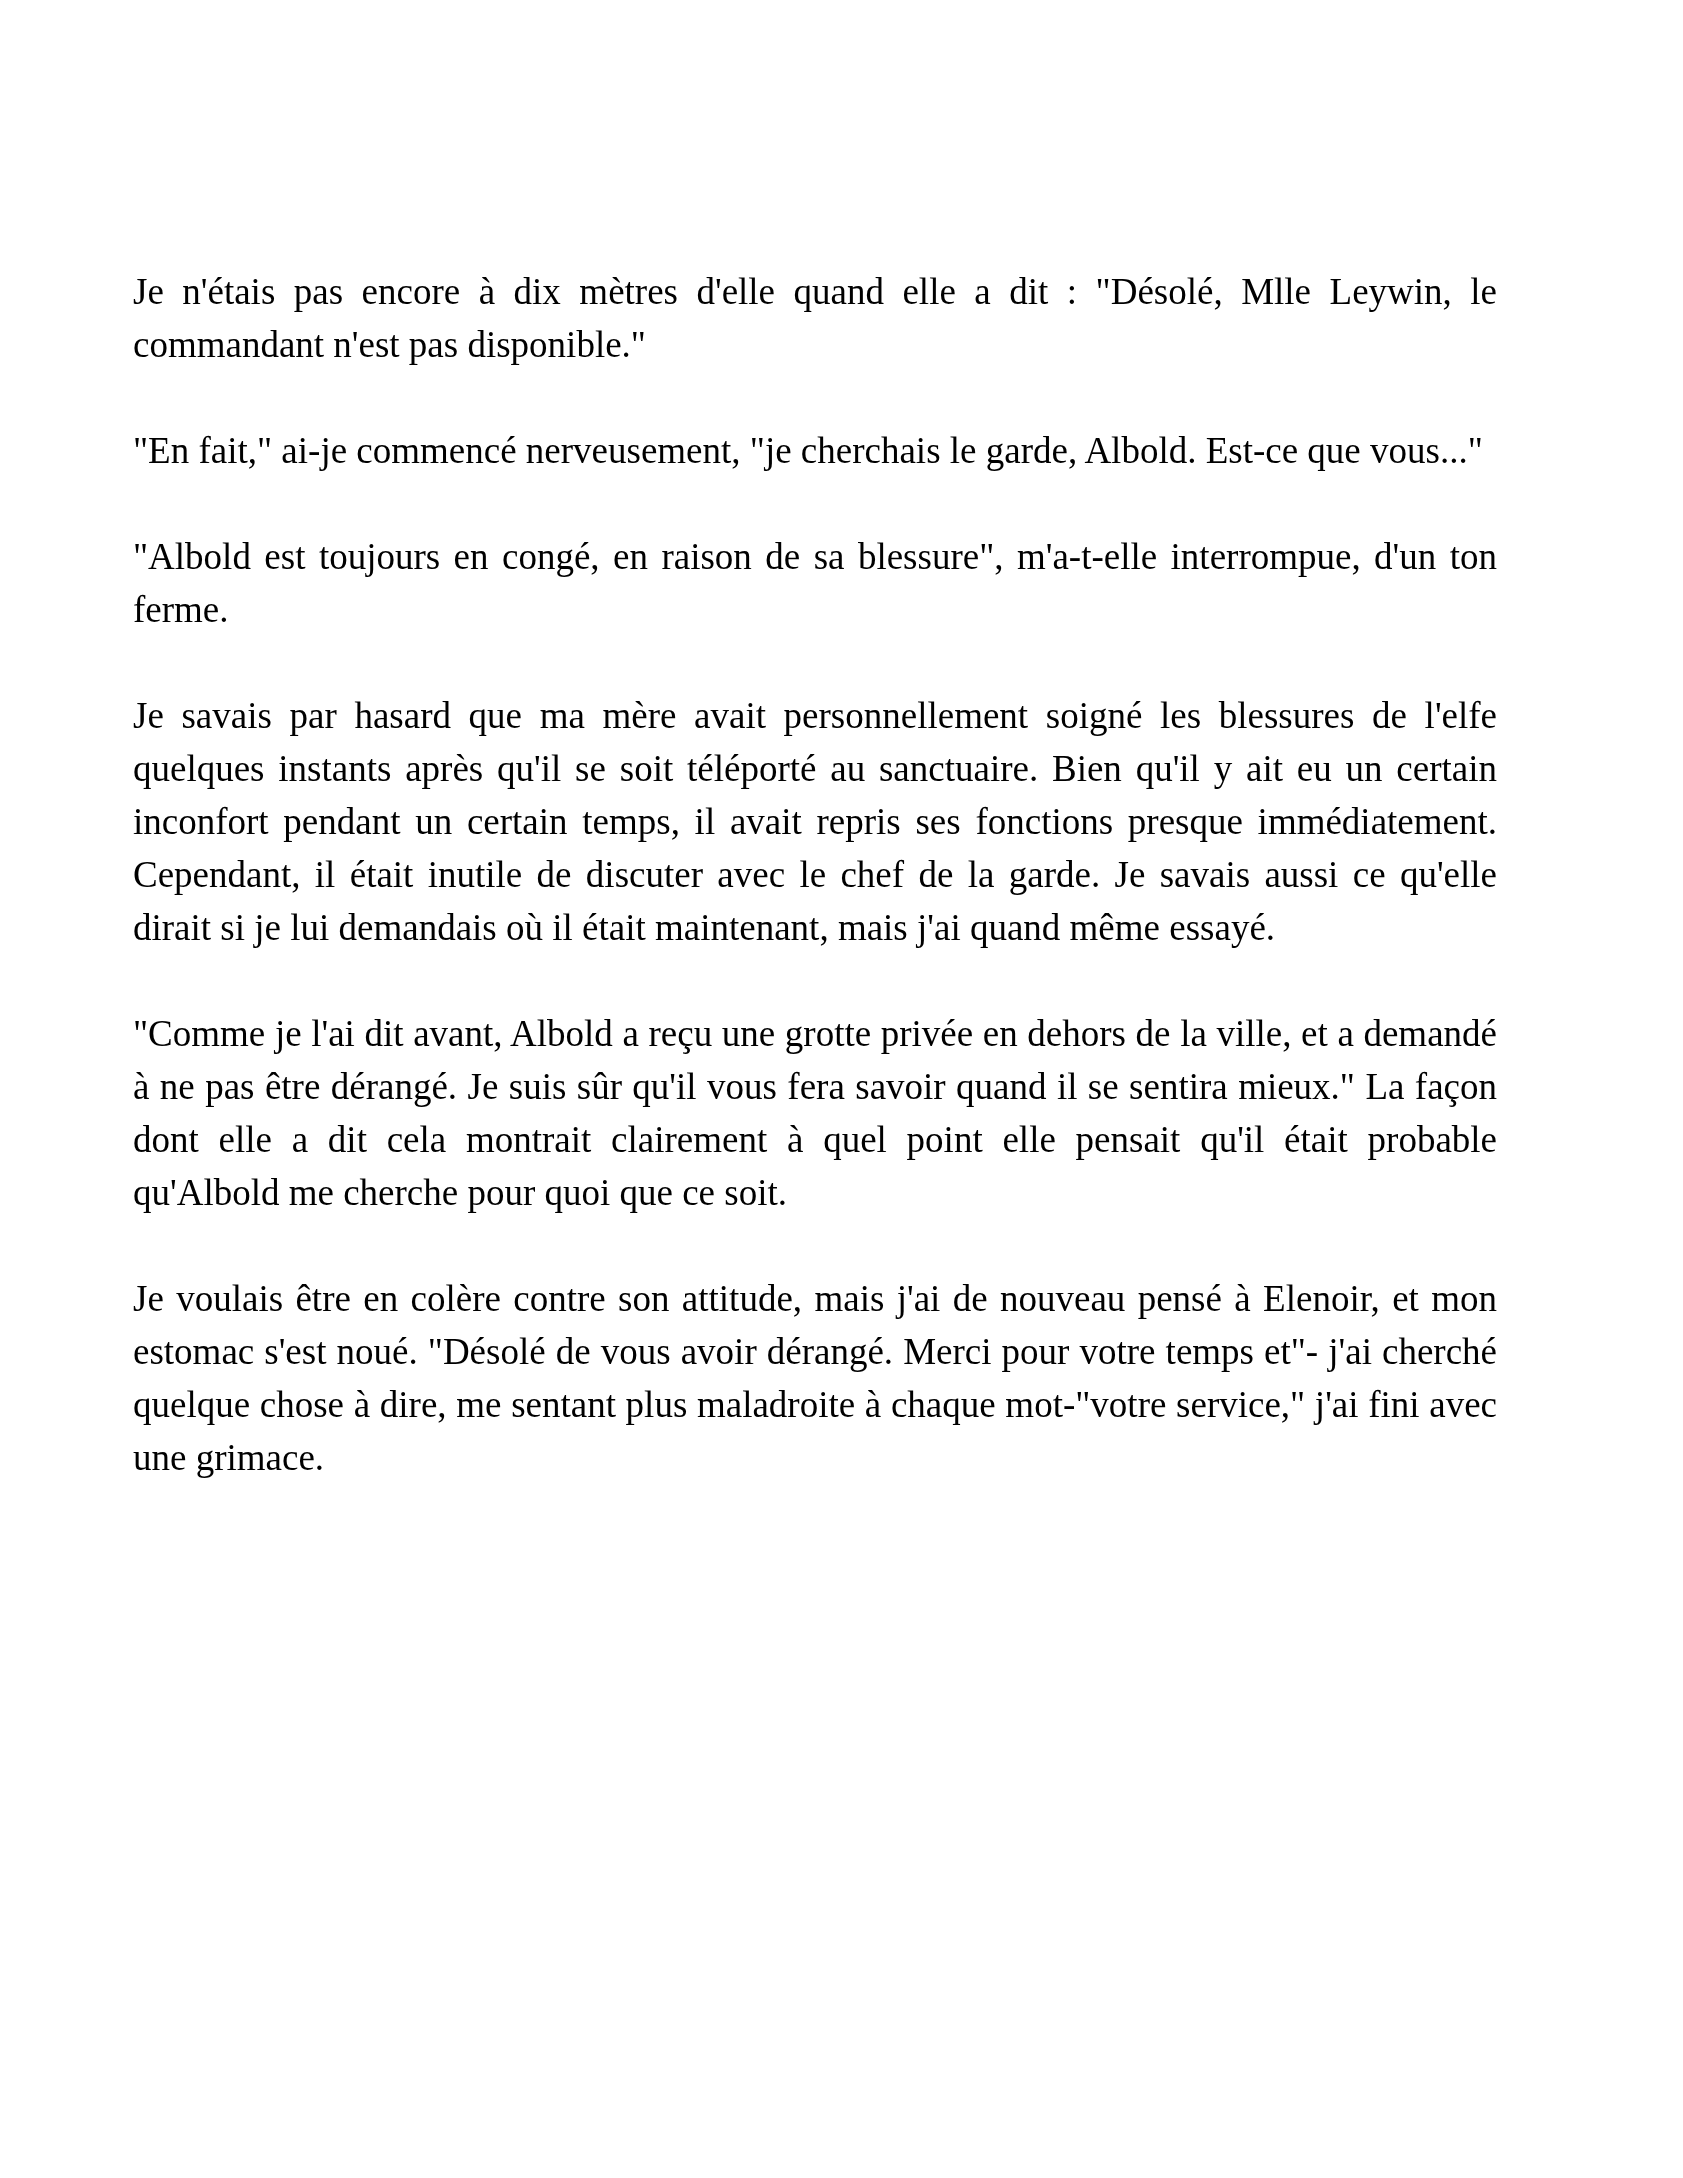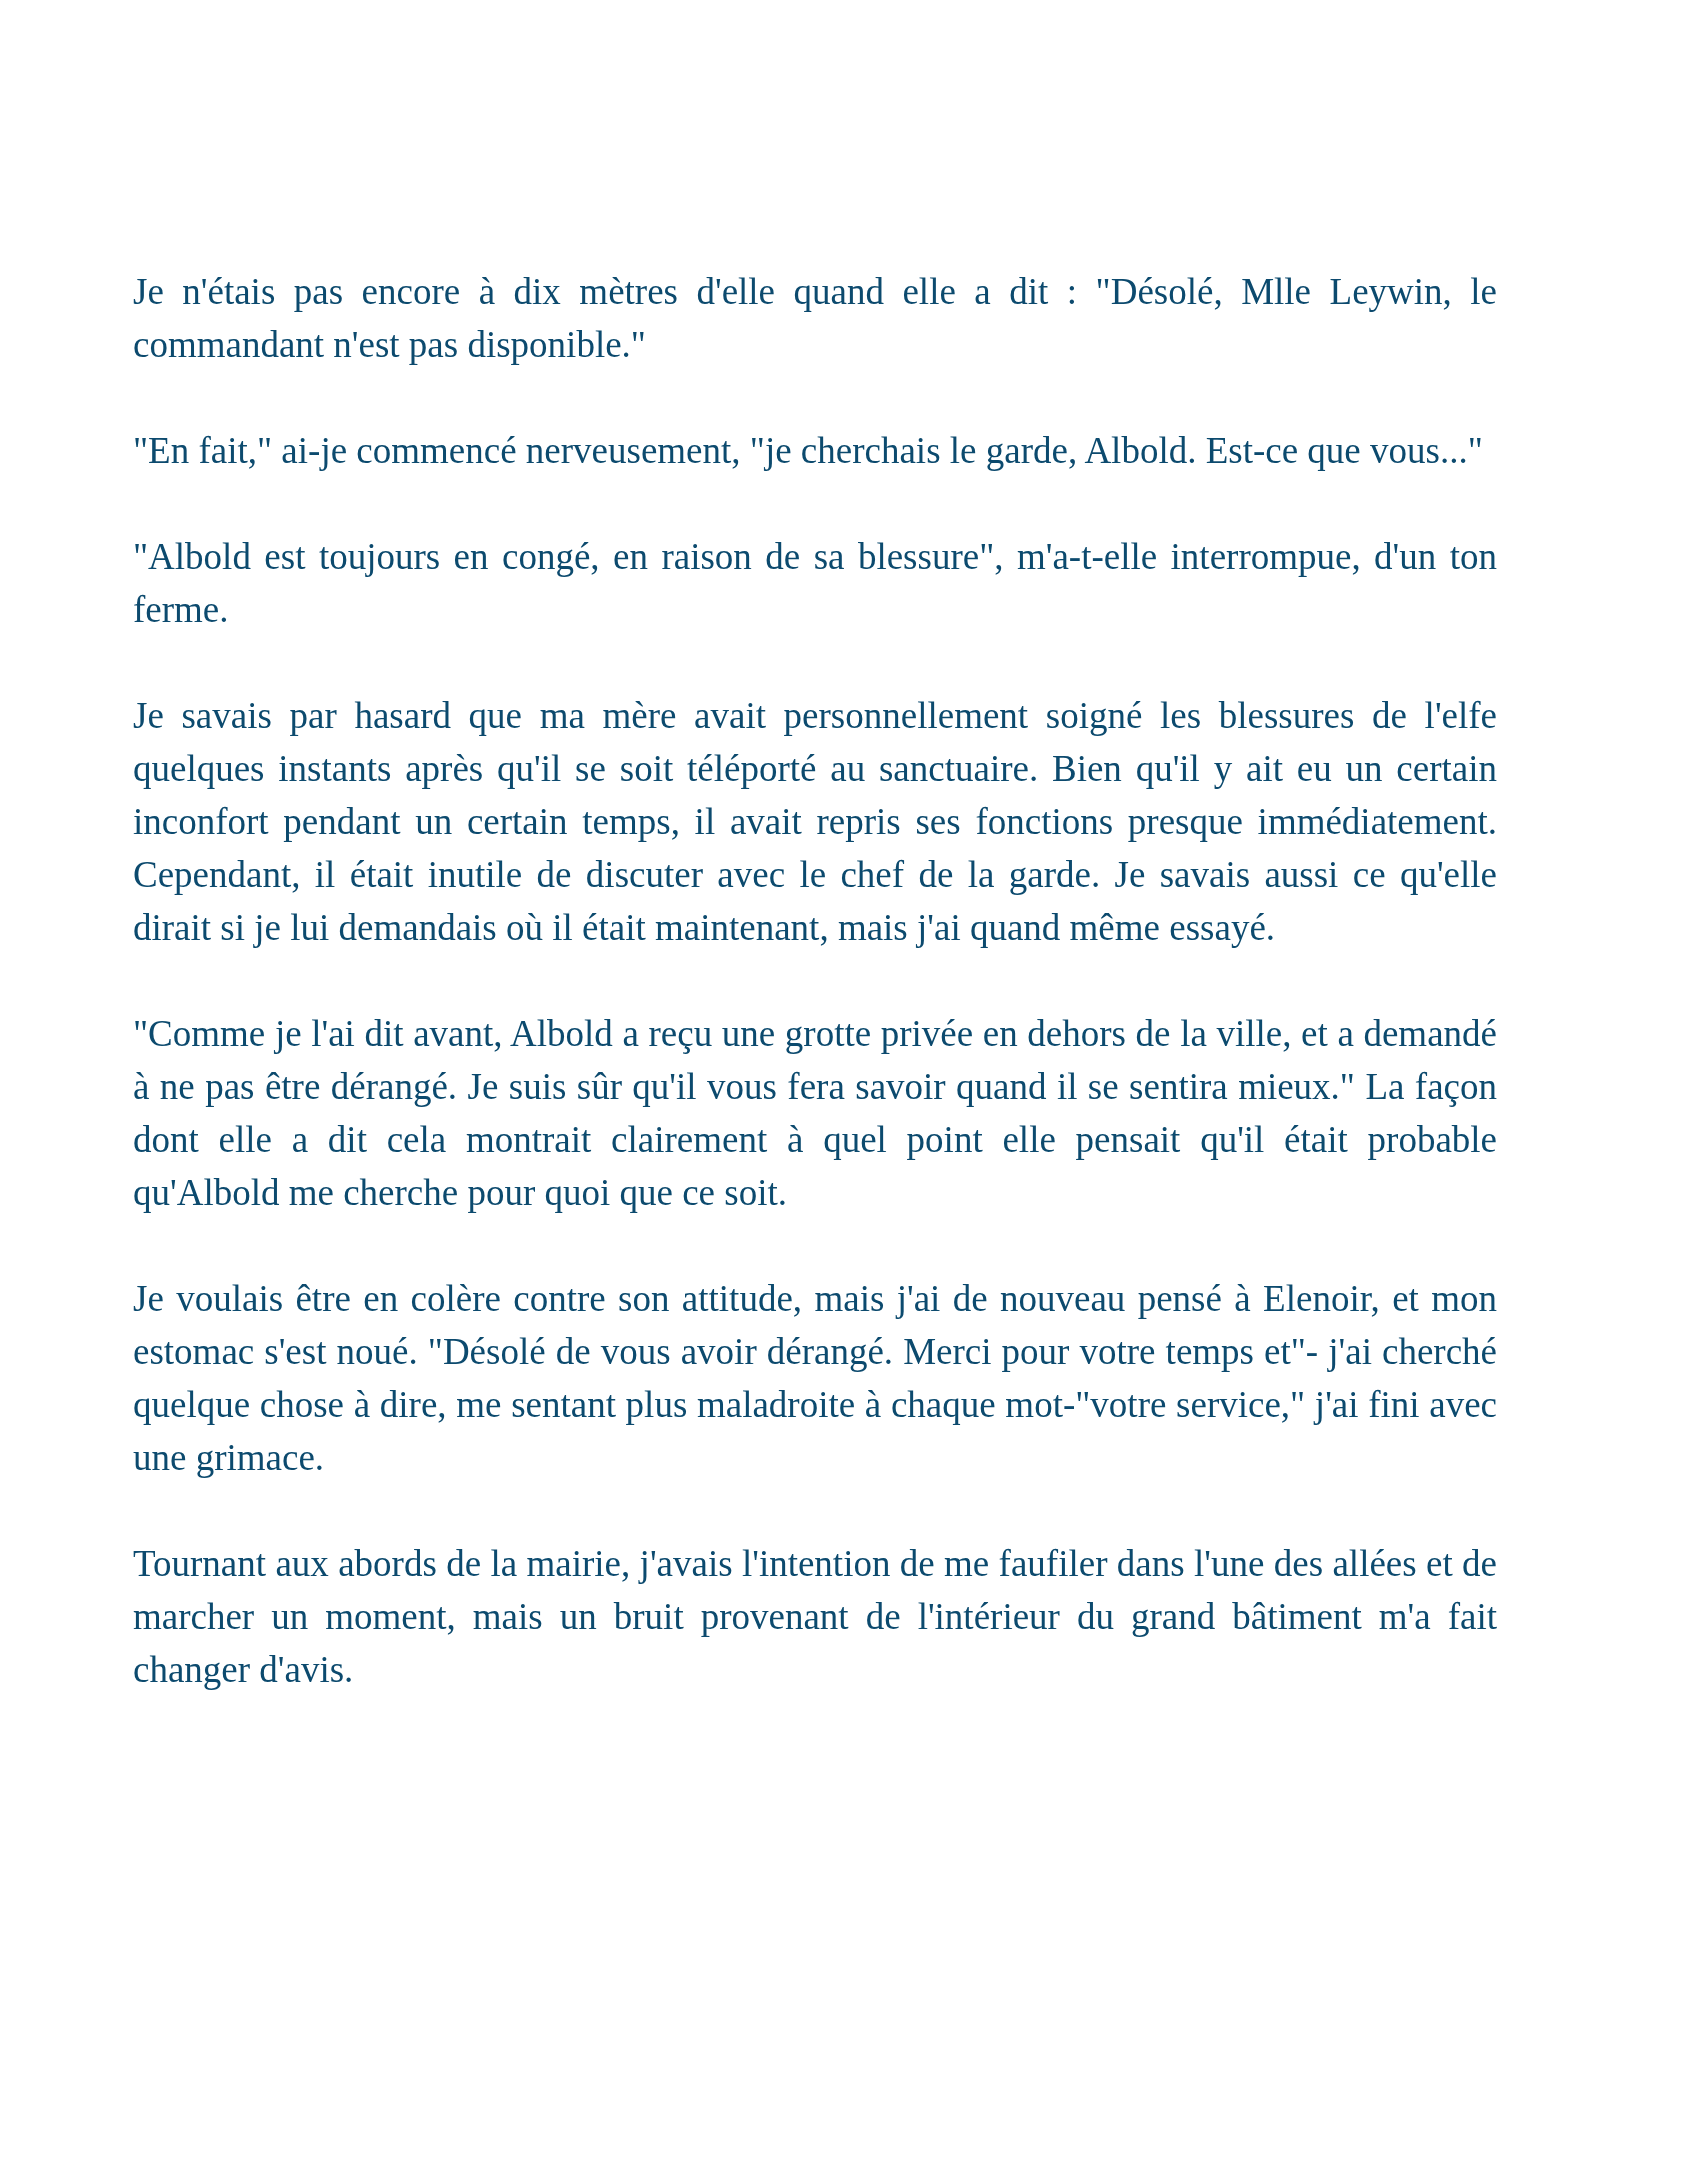--- a/index.html
+++ b/index.html
@@ -20,32 +20,31 @@
     padding: 265px 186px 0 133px;
     overflow: hidden;
   }
   .text-block {
     width: 100%;
   }
   .para {
     margin: 0 0 53px 0;
     font-size: 37px;
     line-height: 53px;
-    color: #0c4a6e;
+    color: #000000;
     text-align: justify;
     text-justify: inter-word;
   }
 </style>
 </head>
 <body>
 
 <div class="page">
   <div class="text-block">
     <p class="para">Je n'étais pas encore à dix mètres d'elle quand elle a dit : "Désolé, Mlle Leywin, le commandant n'est pas disponible."</p>
     <p class="para">"En fait," ai-je commencé nerveusement, "je cherchais le garde, Albold. Est-ce que vous..."</p>
     <p class="para">"Albold est toujours en congé, en raison de sa blessure", m'a-t-elle interrompue, d'un ton ferme.</p>
     <p class="para">Je savais par hasard que ma mère avait personnellement soigné les blessures de l'elfe quelques instants après qu'il se soit téléporté au sanctuaire. Bien qu'il y ait eu un certain inconfort pendant un certain temps, il avait repris ses fonctions presque immédiatement. Cependant, il était inutile de discuter avec le chef de la garde. Je savais aussi ce qu'elle dirait si je lui demandais où il était maintenant, mais j'ai quand même essayé.</p>
     <p class="para">"Comme je l'ai dit avant, Albold a reçu une grotte privée en dehors de la ville, et a demandé à ne pas être dérangé. Je suis sûr qu'il vous fera savoir quand il se sentira mieux." La façon dont elle a dit cela montrait clairement à quel point elle pensait qu'il était probable qu'Albold me cherche pour quoi que ce soit.</p>
     <p class="para">Je voulais être en colère contre son attitude, mais j'ai de nouveau pensé à Elenoir, et mon estomac s'est noué. "Désolé de vous avoir dérangé. Merci pour votre temps et"- j'ai cherché quelque chose à dire, me sentant plus maladroite à chaque mot-"votre service," j'ai fini avec une grimace.</p>
-    <p class="para">Tournant aux abords de la mairie, j'avais l'intention de me faufiler dans l'une des allées et de marcher un moment, mais un bruit provenant de l'intérieur du grand bâtiment m'a fait changer d'avis.</p>
   </div>
 </div>
 
 
 </body></html>

